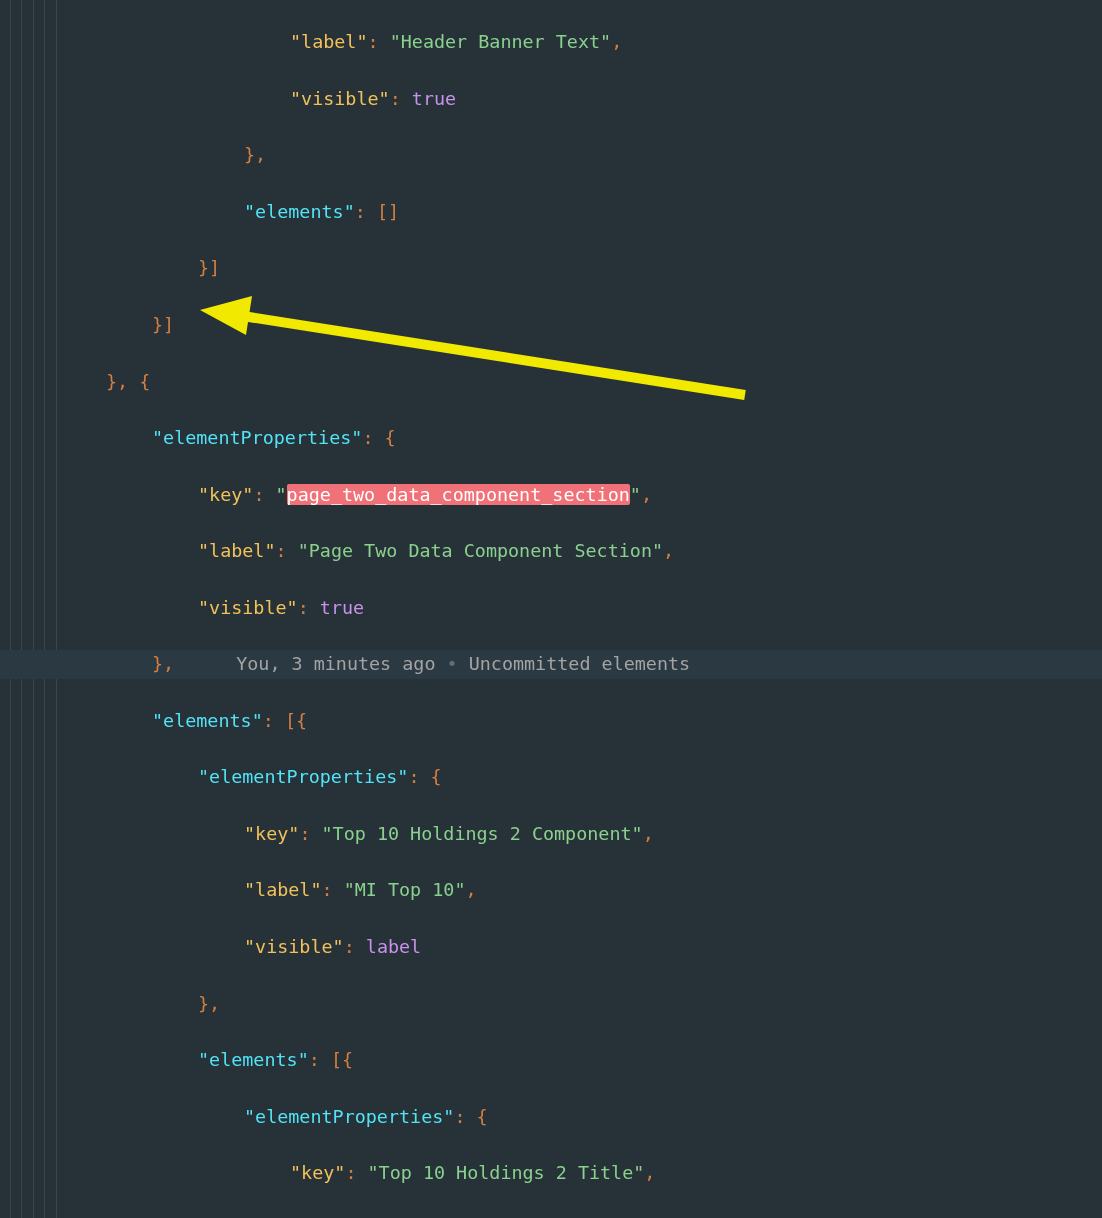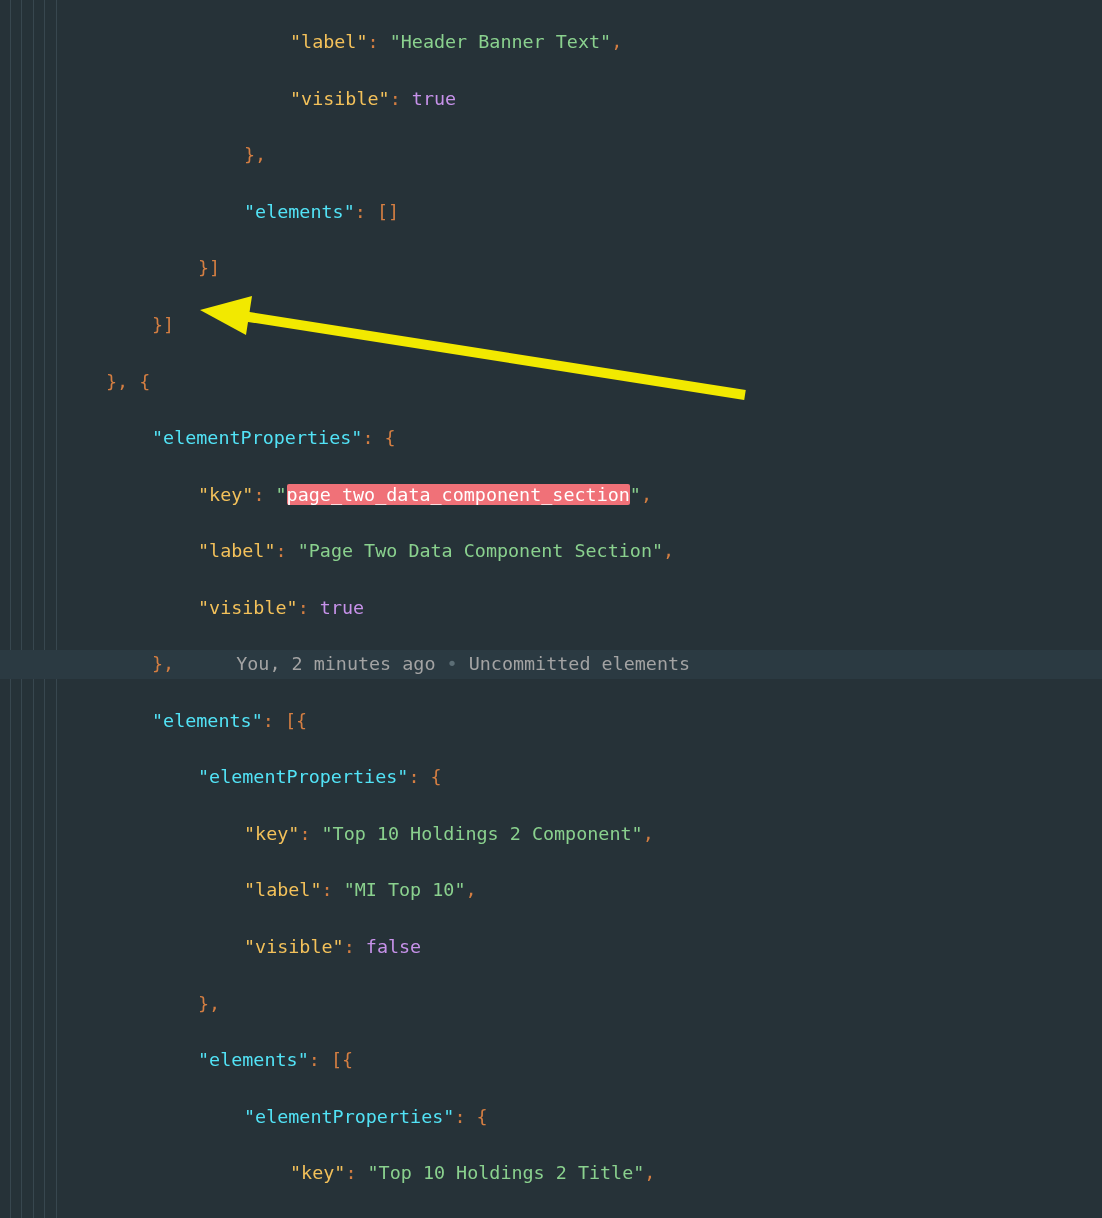--- a/index.html
+++ b/index.html
@@ -82,26 +82,26 @@
 <span class="line"><span class="pad" style="width:290px"></span><span class="seg tk-key-inner">"visible"</span><span class="seg tk-punct">:</span><span class="seg"> </span><span class="seg tk-bool">true</span></span>
 <span class="line"><span class="pad" style="width:244px"></span><span class="seg tk-punct">},</span></span>
 <span class="line"><span class="pad" style="width:244px"></span><span class="seg tk-key-outer">"elements"</span><span class="seg tk-punct">:</span><span class="seg"> </span><span class="seg tk-punct">[]</span></span>
 <span class="line"><span class="pad" style="width:198px"></span><span class="seg tk-punct">}]</span></span>
 <span class="line"><span class="pad" style="width:152px"></span><span class="seg tk-punct">}]</span></span>
 <span class="line"><span class="pad" style="width:106px"></span><span class="seg tk-punct">}, {</span></span>
 <span class="line"><span class="pad" style="width:152px"></span><span class="seg tk-key-outer">"elementProperties"</span><span class="seg tk-punct">:</span><span class="seg"> </span><span class="seg tk-punct">{</span></span>
 <span class="line"><span class="pad" style="width:198px"></span><span class="seg tk-key-inner">"key"</span><span class="seg tk-punct">:</span><span class="seg"> </span><span class="hlwrap"><span class="seg tk-str">"</span><span class="seg tk-str tk-str-hl">page_two_data_component_section</span><span class="seg tk-str">"</span></span><span class="seg tk-punct">,</span></span>
 <span class="line"><span class="pad" style="width:198px"></span><span class="seg tk-key-inner">"label"</span><span class="seg tk-punct">:</span><span class="seg"> </span><span class="seg tk-str">"Page Two Data Component Section"</span><span class="seg tk-punct">,</span></span>
 <span class="line"><span class="pad" style="width:198px"></span><span class="seg tk-key-inner">"visible"</span><span class="seg tk-punct">:</span><span class="seg"> </span><span class="seg tk-bool">true</span></span>
-<span class="line blame"><span class="pad" style="width:152px"></span><span class="seg tk-punct">},</span><span class="pad" style="width:62px"></span><span class="seg blame-text">You</span><span class="seg blame-text">, </span><span class="seg blame-text">2 minutes ago</span><span class="seg blame-sep"> • </span><span class="seg blame-text">Uncommitted elements</span></span>
+<span class="line blame"><span class="pad" style="width:152px"></span><span class="seg tk-punct">},</span><span class="pad" style="width:62px"></span><span class="seg blame-text">You</span><span class="seg blame-text">, </span><span class="seg blame-text">3 minutes ago</span><span class="seg blame-sep"> • </span><span class="seg blame-text">Uncommitted elements</span></span>
 <span class="line"><span class="pad" style="width:152px"></span><span class="seg tk-key-outer">"elements"</span><span class="seg tk-punct">:</span><span class="seg"> </span><span class="seg tk-punct">[{</span></span>
 <span class="line"><span class="pad" style="width:198px"></span><span class="seg tk-key-outer">"elementProperties"</span><span class="seg tk-punct">:</span><span class="seg"> </span><span class="seg tk-punct">{</span></span>
 <span class="line"><span class="pad" style="width:244px"></span><span class="seg tk-key-inner">"key"</span><span class="seg tk-punct">:</span><span class="seg"> </span><span class="seg tk-str">"Top 10 Holdings 2 Component"</span><span class="seg tk-punct">,</span></span>
 <span class="line"><span class="pad" style="width:244px"></span><span class="seg tk-key-inner">"label"</span><span class="seg tk-punct">:</span><span class="seg"> </span><span class="seg tk-str">"MI Top 10"</span><span class="seg tk-punct">,</span></span>
-<span class="line"><span class="pad" style="width:244px"></span><span class="seg tk-key-inner">"visible"</span><span class="seg tk-punct">:</span><span class="seg"> </span><span class="seg tk-bool">false</span></span>
+<span class="line"><span class="pad" style="width:244px"></span><span class="seg tk-key-inner">"visible"</span><span class="seg tk-punct">:</span><span class="seg"> </span><span class="seg tk-bool">label</span></span>
 <span class="line"><span class="pad" style="width:198px"></span><span class="seg tk-punct">},</span></span>
 <span class="line"><span class="pad" style="width:198px"></span><span class="seg tk-key-outer">"elements"</span><span class="seg tk-punct">:</span><span class="seg"> </span><span class="seg tk-punct">[{</span></span>
 <span class="line"><span class="pad" style="width:244px"></span><span class="seg tk-key-outer">"elementProperties"</span><span class="seg tk-punct">:</span><span class="seg"> </span><span class="seg tk-punct">{</span></span>
 <span class="line"><span class="pad" style="width:290px"></span><span class="seg tk-key-inner">"key"</span><span class="seg tk-punct">:</span><span class="seg"> </span><span class="seg tk-str">"Top 10 Holdings 2 Title"</span><span class="seg tk-punct">,</span></span>
 <span class="line"><span class="pad" style="width:290px"></span></span>
 
 
 
 
 

